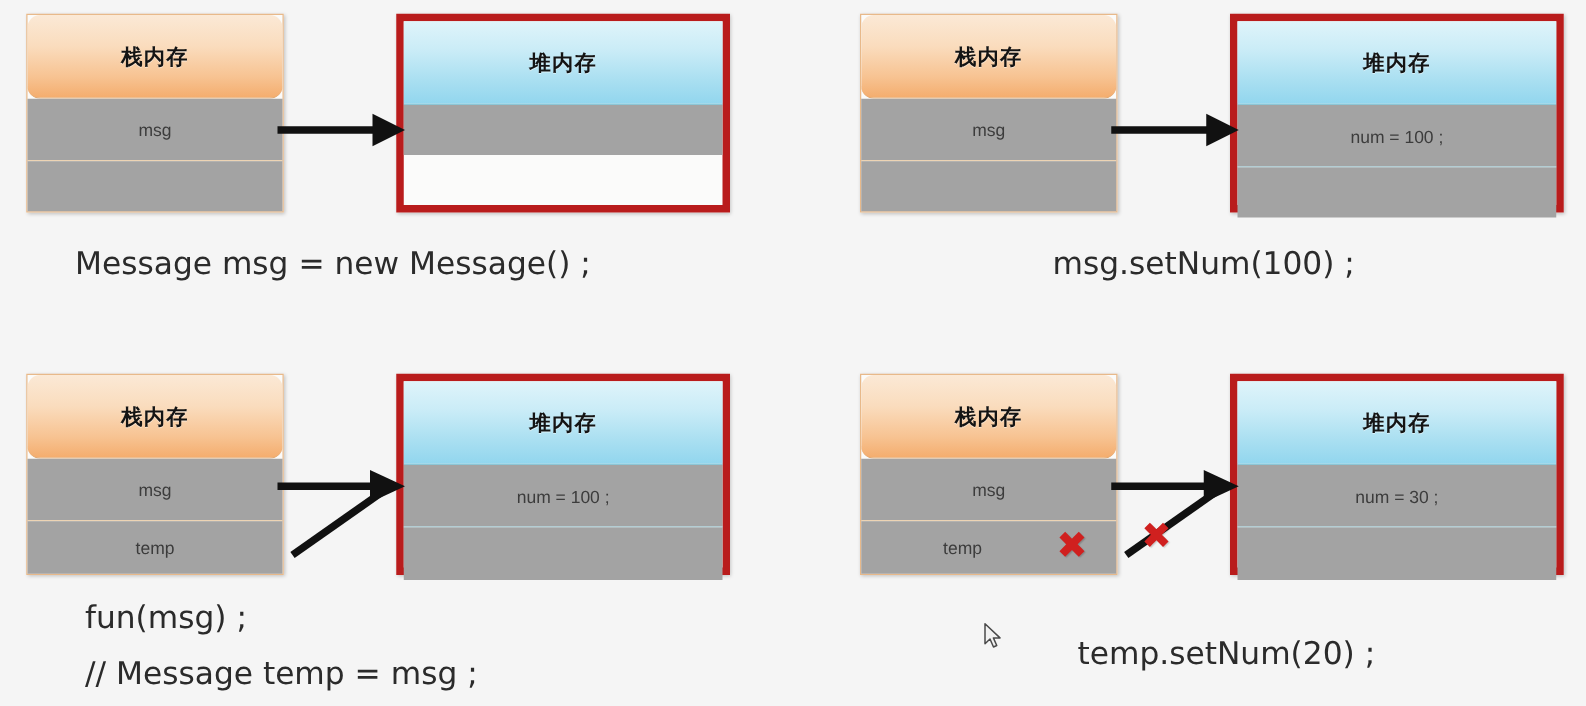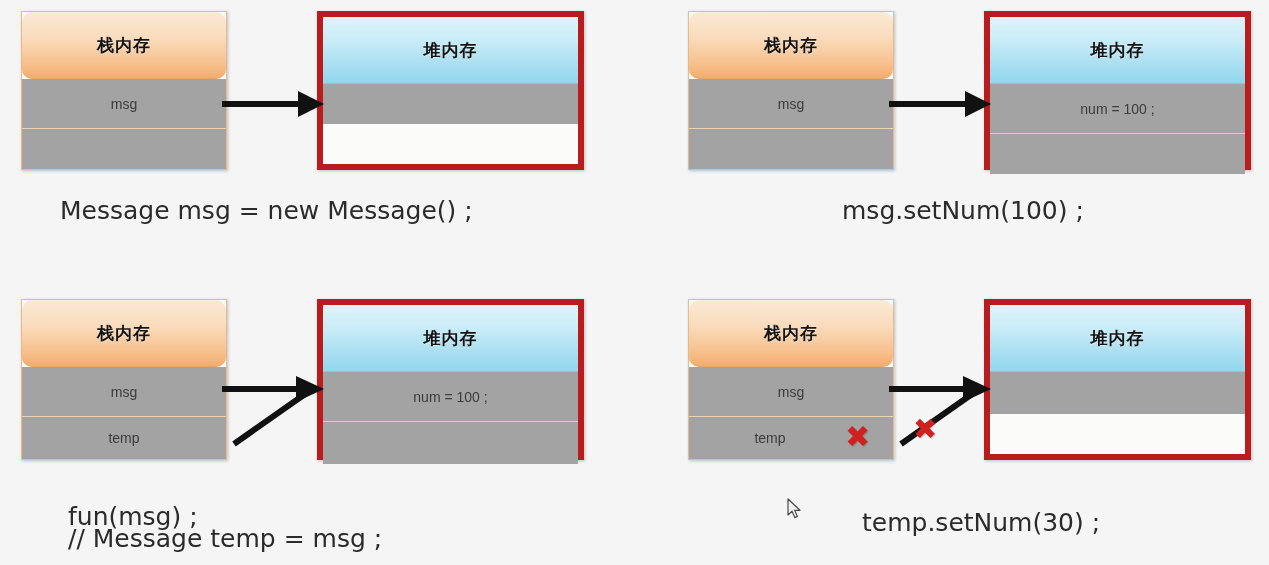--- a/index.html
+++ b/index.html
@@ -197,50 +197,53 @@
       <span class="cell-text"></span>
     </div>
   </div>
 
   <svg class="arrow-svg" style="left:220px; top:372px; width:112px; height:78px;" viewBox="0 0 112 78">
     <line x1="2" y1="17" x2="86" y2="17" stroke="#111111" stroke-width="6"></line>
     <line x1="14" y1="72" x2="88" y2="20" stroke="#111111" stroke-width="6"></line>
     <polygon points="76,4 104,17 76,30" fill="#111111"></polygon>
   </svg>
 
-  <div class="caption" style="left:68px; top:502px;text-align:right;">fun(msg) ;</div>
+  <div class="caption" style="left:68px; top:479px;text-align:right;">fun(msg) ;</div>
   <div class="caption" style="left:68px; top:524px;">// Message temp = msg ;</div>
 </div>
 
 <div class="panel">
 
   <div class="membox stack" style="left:688px; top:299px; width:206px; height:161px;">
     <div class="hdr" style="height:67px;">栈内存</div>
     <div class="row" style="height:50px;">
       <span class="cell-text">msg</span>
     </div>
     <div class="row" style="height:42px;">
       <span class="cell-text" style="margin-right:42px;">temp</span>
     </div>
   </div>
 
   <div class="membox heap" style="left:984px; top:299px; width:267px; height:161px;">
     <div class="hdr" style="height:67px;">堆内存</div>
+    <div class="row" style="height:50px;">
+      <span class="cell-text">num = 30 ;</span>
+    </div>
     <div class="row" style="height:42px;">
       <span class="cell-text"></span>
     </div>
   </div>
 
   <svg class="arrow-svg" style="left:887px; top:372px; width:112px; height:78px;" viewBox="0 0 112 78">
     <line x1="2" y1="17" x2="86" y2="17" stroke="#111111" stroke-width="6"></line>
     <line x1="14" y1="72" x2="88" y2="20" stroke="#111111" stroke-width="6"></line>
     <polygon points="76,4 104,17 76,30" fill="#111111"></polygon>
   </svg>
 
   <div class="xmark" style="left:845px; top:422px; font-size:30px;">✖</div>
   <div class="xmark" style="left:913px; top:415px; font-size:29px;">✖</div>
 
-  <div class="caption" style="left:862px; top:508px;">temp.setNum(30) ;</div>
+  <div class="caption" style="left:862px; top:508px;">temp.setNum(20) ;</div>
 
   <svg class="cursor" style="left:787px; top:498px;" viewBox="0 0 16 22">
     <path d="M1 1 L1 17 L5 13.2 L7.8 19.6 L10.4 18.4 L7.7 12.3 L13 12.3 Z" fill="#f2f2f2" stroke="#4a4a4a" stroke-width="1.2" stroke-linejoin="round"></path>
   </svg>
 </div>
 
 </body></html>

